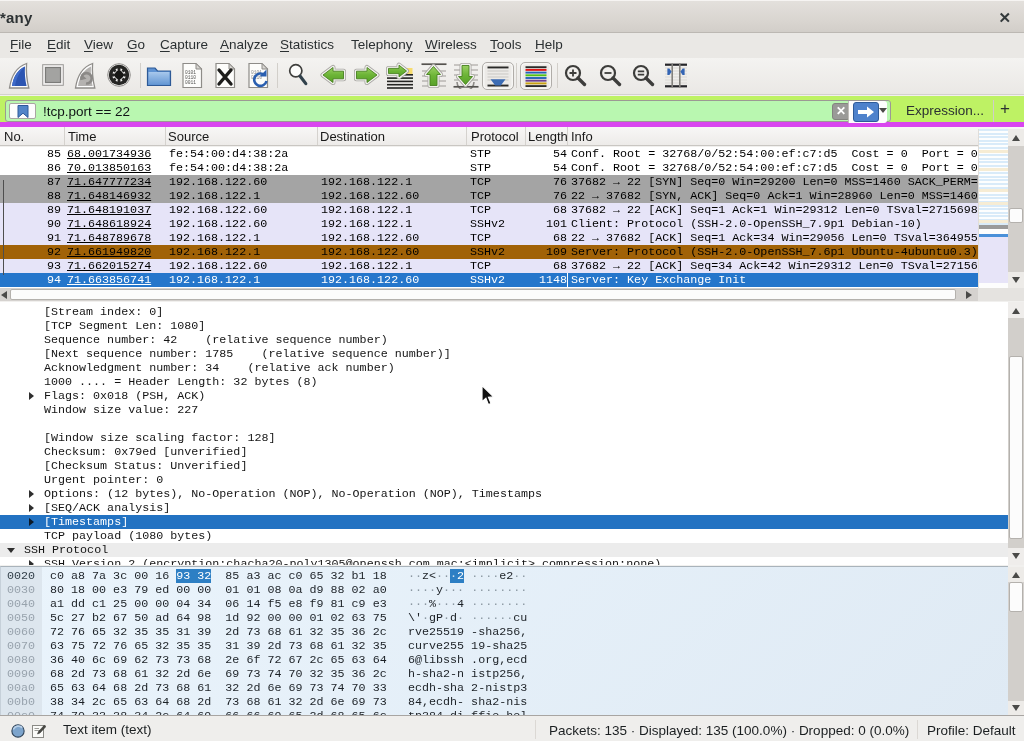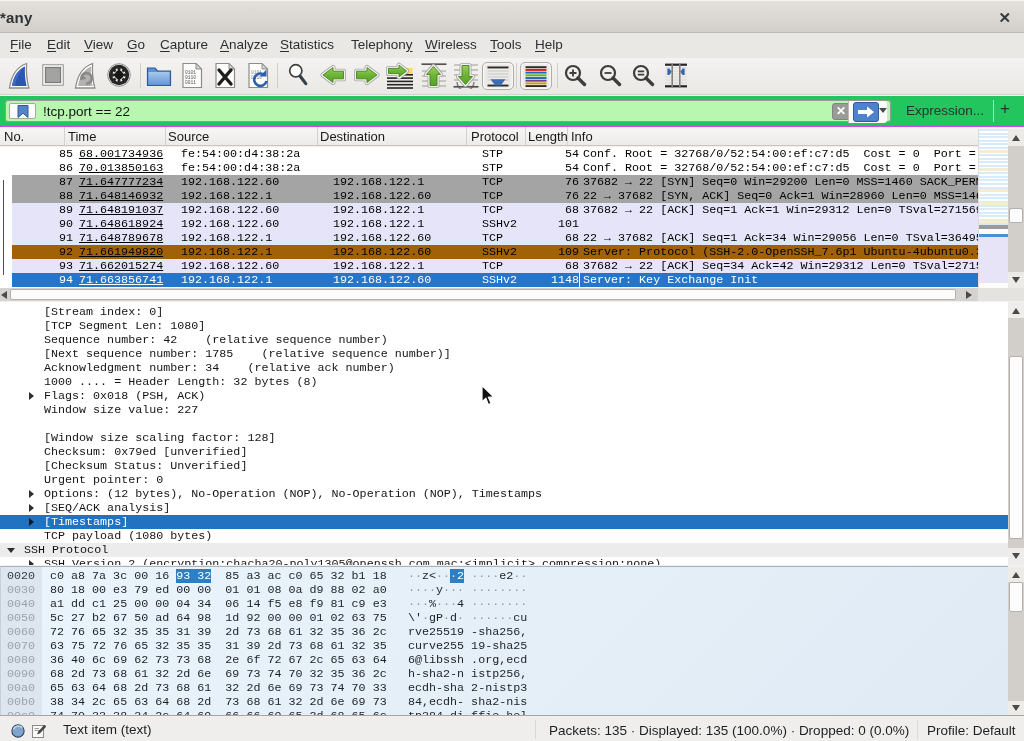--- a/index.html
+++ b/index.html
@@ -11,34 +11,34 @@
 #closex{right:13px;top:8px;font-size:15px;font-weight:bold;color:#343a3c;}
 
 #menubar{left:0;top:33px;width:1024px;height:25px;background:#eae8e5;font-size:13.5px;color:#2b3032;}
 #menubar span{position:absolute;top:4px;}
 #menubar u{text-decoration:underline;text-underline-offset:2px;}
 
 #toolbar{left:0;top:58px;width:1024px;height:37px;background:linear-gradient(#f4f3f1,#eae8e5);border-bottom:1px solid #d4d1cd;}
 .tsep{position:absolute;top:5px;width:1px;height:25px;background:#d2cfca;}
 .ticon{position:absolute;}
 
-#filterbar{left:0;top:96px;width:1024px;height:31px;background:#22c55e;border-bottom:2px solid #d946ef;}
+#filterbar{left:0;top:96px;width:1024px;height:31px;background:#bef264;border-bottom:5px solid #d946ef;}
 #filterinput{left:5px;top:4px;width:886px;height:22px;background:#b9f7b0;border:1px solid #9c9994;border-radius:3px;}
 #bmbtn{left:3px;top:2px;width:27px;height:16px;background:#fdfdfd;border:1px solid #a9a6a2;border-radius:2px;}
 #ftext{left:37px;top:3px;font-size:13.5px;color:#101416;}
 #clearbtn{left:826px;top:2px;width:18px;height:17px;background:#9a9a98;border:1px solid #83837f;border-radius:3px;color:#fff;font-size:12px;font-weight:bold;text-align:center;line-height:15px;}
 #applybtn{left:847px;top:1px;width:26px;height:20px;}
 #exprtext{left:906px;top:7px;font-size:13.5px;color:#2b3032;}
 #plusbtn{left:1000px;top:3px;font-size:17px;color:#2b3032;}
 
 #plheader{left:0;top:127px;width:1024px;height:19px;background:linear-gradient(#f8f7f6,#edebe9);border-bottom:1px solid #c9c6c2;font-size:13px;color:#191919;}
 #plheader span{position:absolute;top:2px;}
 #plheader i{position:absolute;top:0;width:1px;height:18px;background:#d5d2ce;font-style:normal;}
 #plbody{left:0;top:147px;width:978px;height:141px;background:#fff;overflow:hidden;}
-.prow{position:absolute;left:12px;width:978px;height:14px;line-height:14px;padding-left:39px;}
+.prow{position:absolute;left:0;width:978px;height:14px;line-height:14px;padding-left:39px;}
 .prow span{position:absolute;top:0;}
 .c-no{left:0;width:61px;text-align:right;}
 .c-time{left:67px;text-decoration:underline;}
 .c-src{left:169px;}
 .c-dst{left:321px;}
 .c-proto{left:470px;}
 .c-len{left:511px;width:56px;text-align:right;}
 .c-info{left:571px;}
 
 #minimap{left:978px;top:129px;width:30px;height:159px;background:#fdfdfd;border-left:1px solid #e0ddd9;}
@@ -304,21 +304,21 @@
     <i style="left:525px"></i>
     <i style="left:567px"></i>
 </div>
 <div class="abs" id="plbody">
 <div class="abs" style="left:3px;top:33px;width:1px;height:95px;background:#4e4e4e;z-index:5"></div>
 <div class="prow mono" style="top:0;background:#fff"><span class="c-no">85</span><span class="c-time">68.001734936</span><span class="c-src">fe:54:00:d4:38:2a</span><span class="c-proto">STP</span><span class="c-len">54</span><span class="c-info">Conf. Root = 32768/0/52:54:00:ef:c7:d5  Cost = 0  Port = 0x8001</span></div>
 <div class="prow mono" style="top:14px;background:#fff"><span class="c-no">86</span><span class="c-time">70.013850163</span><span class="c-src">fe:54:00:d4:38:2a</span><span class="c-proto">STP</span><span class="c-len">54</span><span class="c-info">Conf. Root = 32768/0/52:54:00:ef:c7:d5  Cost = 0  Port = 0x8001</span></div>
 <div class="prow mono" style="top:28px;background:#a4a4a4"><span class="c-no">87</span><span class="c-time">71.647777234</span><span class="c-src">192.168.122.60</span><span class="c-dst">192.168.122.1</span><span class="c-proto">TCP</span><span class="c-len">76</span><span class="c-info">37682 → 22 [SYN] Seq=0 Win=29200 Len=0 MSS=1460 SACK_PERM=1 TSv</span></div>
 <div class="prow mono" style="top:42px;background:#a4a4a4"><span class="c-no">88</span><span class="c-time">71.648146932</span><span class="c-src">192.168.122.1</span><span class="c-dst">192.168.122.60</span><span class="c-proto">TCP</span><span class="c-len">76</span><span class="c-info">22 → 37682 [SYN, ACK] Seq=0 Ack=1 Win=28960 Len=0 MSS=1460 SACK</span></div>
 <div class="prow mono" style="top:56px;background:#e6e4f8"><span class="c-no">89</span><span class="c-time">71.648191037</span><span class="c-src">192.168.122.60</span><span class="c-dst">192.168.122.1</span><span class="c-proto">TCP</span><span class="c-len">68</span><span class="c-info">37682 → 22 [ACK] Seq=1 Ack=1 Win=29312 Len=0 TSval=2715698113 T</span></div>
-<div class="prow mono" style="top:70px;background:#e6e4f8"><span class="c-no">90</span><span class="c-time">71.648618924</span><span class="c-src">192.168.122.60</span><span class="c-dst">192.168.122.1</span><span class="c-proto">SSHv2</span><span class="c-len">101</span></div>
+<div class="prow mono" style="top:70px;background:#e6e4f8"><span class="c-no">90</span><span class="c-time">71.648618924</span><span class="c-src">192.168.122.60</span><span class="c-dst">192.168.122.1</span><span class="c-proto">SSHv2</span><span class="c-len">101</span><span class="c-info">Client: Protocol (SSH-2.0-OpenSSH_7.9p1 Debian-10)</span></div>
 <div class="prow mono" style="top:84px;background:#e6e4f8"><span class="c-no">91</span><span class="c-time">71.648789678</span><span class="c-src">192.168.122.1</span><span class="c-dst">192.168.122.60</span><span class="c-proto">TCP</span><span class="c-len">68</span><span class="c-info">22 → 37682 [ACK] Seq=1 Ack=34 Win=29056 Len=0 TSval=3649557746</span></div>
 <div class="prow mono" style="top:98px;background:#a16207"><span class="c-no">92</span><span class="c-time">71.661949820</span><span class="c-src">192.168.122.1</span><span class="c-dst">192.168.122.60</span><span class="c-proto">SSHv2</span><span class="c-len">109</span><span class="c-info">Server: Protocol (SSH-2.0-OpenSSH_7.6p1 Ubuntu-4ubuntu0.3)</span></div>
 <div class="prow mono" style="top:112px;background:#e6e4f8"><span class="c-no">93</span><span class="c-time">71.662015274</span><span class="c-src">192.168.122.60</span><span class="c-dst">192.168.122.1</span><span class="c-proto">TCP</span><span class="c-len">68</span><span class="c-info">37682 → 22 [ACK] Seq=34 Ack=42 Win=29312 Len=0 TSval=2715698127</span></div>
 <div class="prow mono" style="top:126px;background:#2576cb;color:#fff"><span class="c-no">94</span><span class="c-time">71.663856741</span><span class="c-src">192.168.122.1</span><span class="c-dst">192.168.122.60</span><span class="c-proto">SSHv2</span><span class="c-len">1148</span><span class="c-info">Server: Key Exchange Init</span><span style="left:567px;width:1px;height:14px;background:#fff"></span></div>
 </div>
 <div class="abs" id="minimap">
 <div class="abs" style="left:0;top:0;width:30px;height:96px;background:repeating-linear-gradient(180deg,#d9ebf9 0px,#d9ebf9 2px,#fdfefe 2px,#fdfefe 3.6px)"></div>
 <div class="abs" style="left:0;top:21px;width:30px;height:3px;background:#f6ecd4"></div>
 <div class="abs" style="left:0;top:39px;width:30px;height:3px;background:#f6ecd4"></div>
 <div class="abs" style="left:0;top:60px;width:30px;height:3px;background:#f6ecd4"></div>

